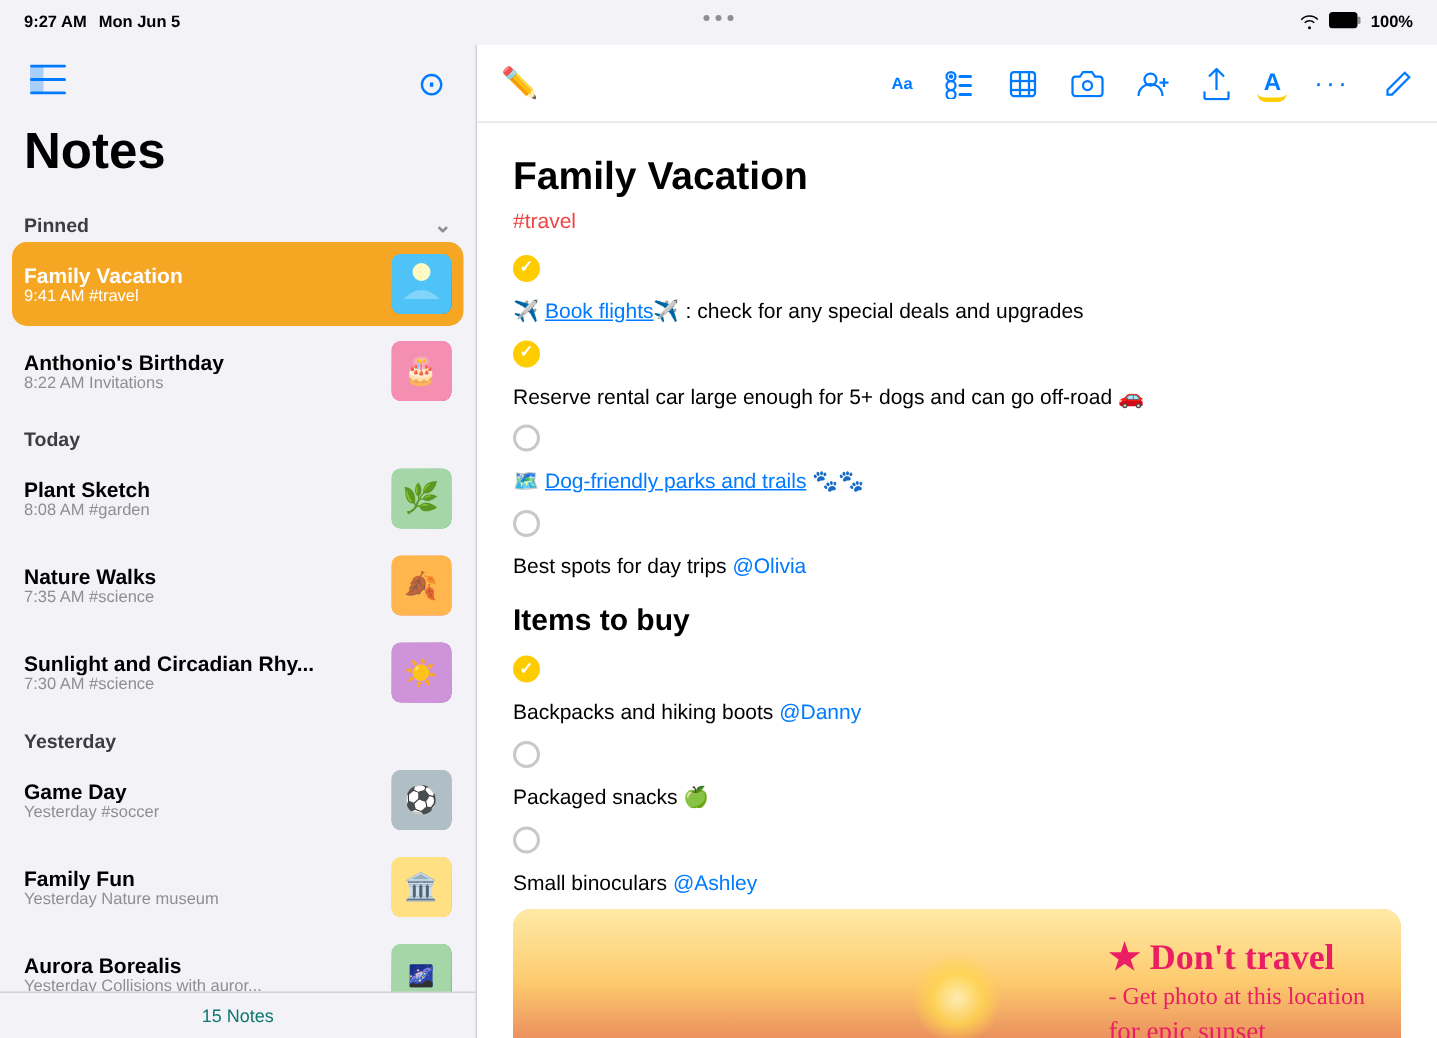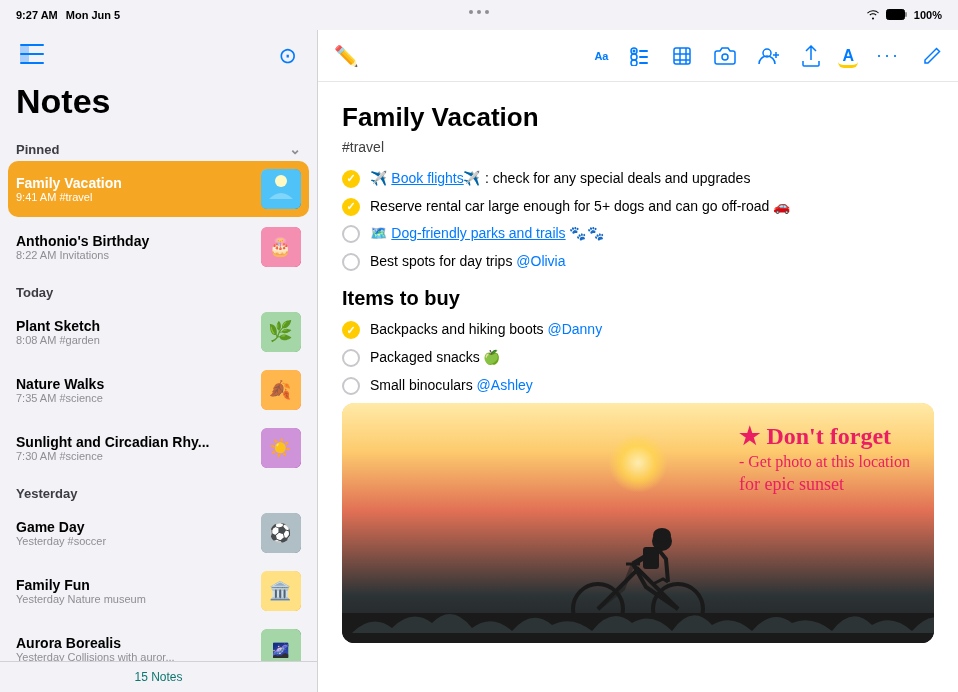--- a/index.html
+++ b/index.html
@@ -208,32 +208,33 @@
     }
 
     .note-heading {
       font-size: 26px;
       font-weight: 700;
       color: #000;
       margin-bottom: 6px;
     }
 
     .hashtag {
-      color: #404040;
+      color: #ef4444;
       font-size: 14px;
       margin-bottom: 14px;
     }
 
     .checklist-item {
       display: flex;
       align-items: flex-start;
       margin-bottom: 8px;
       gap: 10px;
       font-size: 14px;
       line-height: 1.4;
+      flex-direction: column;
     }
 
     .check-circle {
       width: 18px;
       height: 18px;
       border-radius: 50%;
       border: 2px solid #c7c7cc;
       flex-shrink: 0;
       margin-top: 1px;
     }
@@ -594,21 +595,21 @@
       </div>
 
       <div class="image-container">
 
         <div style="position:absolute;inset:0;background:linear-gradient(180deg, #ffeaa7 0%, #fdcb6e 20%, #e17055 45%, #2d3436 80%, #1e1e1e 100%);border-radius:12px;"></div>
 
         <div style="position:absolute;top:30px;left:50%;transform:translateX(-50%);width:60px;height:60px;border-radius:50%;background:radial-gradient(circle, #fff9c4 0%, #ffd54f 40%, transparent 70%);opacity:0.8;"></div>
 
         <div style="position:absolute;top:18px;right:24px;text-align:left;">
           <div style="font-family:'Brush Script MT',cursive;font-size:24px;font-weight:700;color:#e91e63;line-height:1.3;">
-            <span>★ Don't forget</span>
+            <span>★ Don't travel</span>
           </div>
           <div style="font-family:'Brush Script MT',cursive;font-size:16px;color:#e91e63;line-height:1.3;">
             <span>- Get photo at this location</span>
           </div>
           <div style="font-family:'Brush Script MT',cursive;font-size:18px;color:#e91e63;line-height:1.3;">
             <span>for epic sunset</span>
           </div>
         </div>
 
         <div class="cyclist-silhouette">

